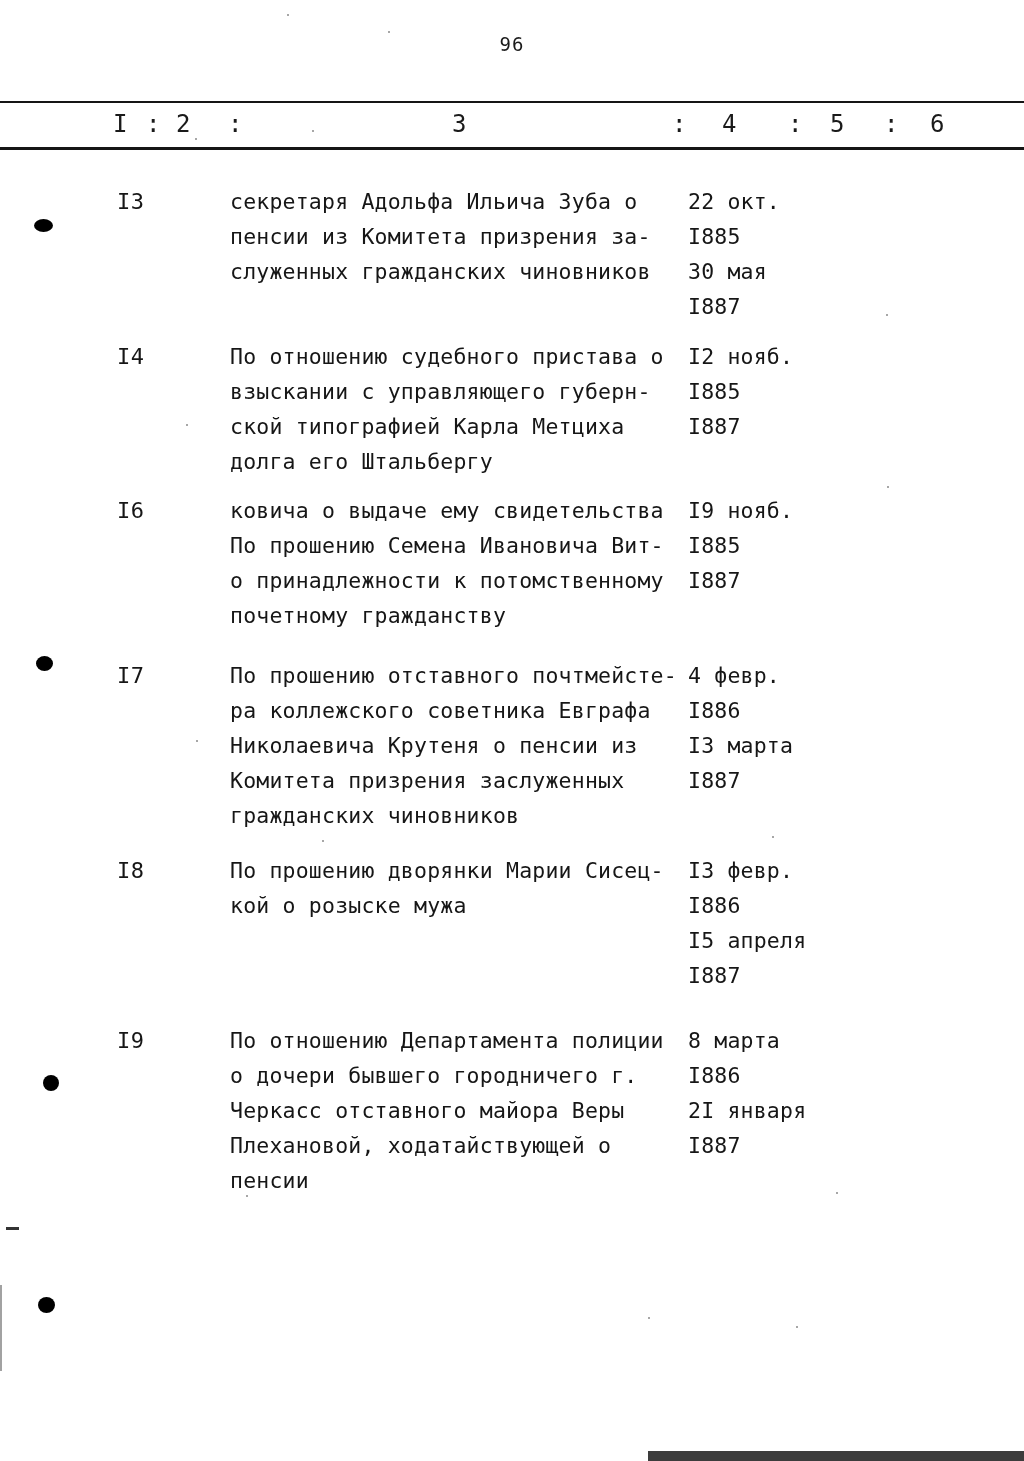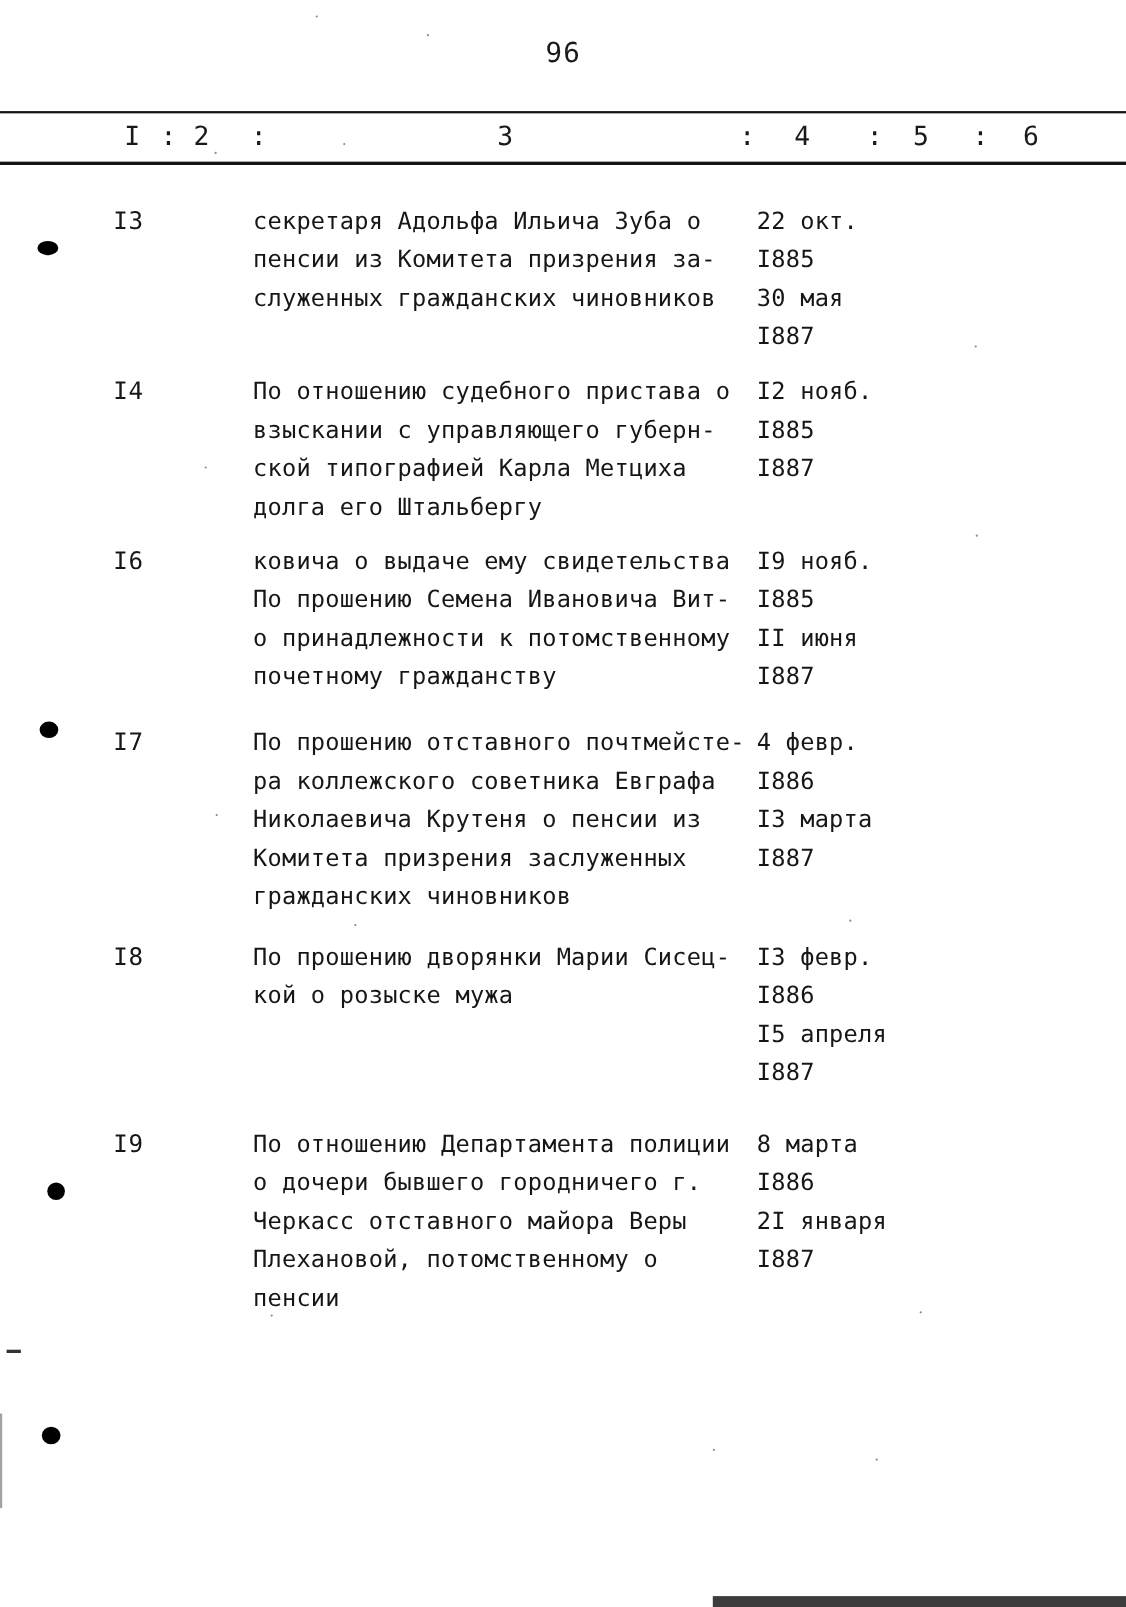--- a/index.html
+++ b/index.html
@@ -22,21 +22,21 @@
     overflow: hidden;
   }
 
   
   #page-number {
     position: absolute;
     top: 33px;
     left: 0;
     width: 1024px;
     text-align: center;
-    font-size: 25px;
+    font-size: 19px;
     letter-spacing: 1px;
     color: #1a1a1a;
   }
 
   
   #header-band {
     position: absolute;
     top: 101px;
     left: 0;
     width: 1024px;
@@ -78,21 +78,21 @@
   }
 
   
   .entry {
     position: absolute;
     left: 0;
     width: 1024px;
   }
   .entry-no {
     position: absolute;
-    left: 103px;
+    left: 117px;
     top: 0;
     font-size: 22px;
     line-height: 35px;
     letter-spacing: 0.5px;
     color: #161616;
     white-space: nowrap;
   }
   .entry-desc {
     position: absolute;
     left: 230px;
@@ -220,21 +220,20 @@
     <div class="entry-no">I6</div>
     <div class="entry-desc">
       <span class="ln">ковича о выдаче ему свидетельства</span>
       <span class="ln">По прошению Семена Ивановича Вит-</span>
       <span class="ln">о принадлежности к потомственному</span>
       <span class="ln">почетному гражданству</span>
     </div>
     <div class="entry-dates">
       <span class="ln">I9 нояб.</span>
       <span class="ln">I885</span>
-      <span class="ln">II июня</span>
       <span class="ln">I887</span>
     </div>
   </div>
 
   <div class="entry" style="top:658px;">
     <div class="entry-no">I7</div>
     <div class="entry-desc">
       <span class="ln">По прошению отставного почтмейсте-</span>
       <span class="ln">ра коллежского советника Евграфа</span>
       <span class="ln">Николаевича Крутеня о пенсии из</span>
@@ -262,21 +261,21 @@
       <span class="ln">I887</span>
     </div>
   </div>
 
   <div class="entry" style="top:1023px;">
     <div class="entry-no">I9</div>
     <div class="entry-desc">
       <span class="ln">По отношению Департамента полиции</span>
       <span class="ln">о дочери бывшего городничего г.</span>
       <span class="ln">Черкасс отставного майора Веры</span>
-      <span class="ln">Плехановой, потомственному о</span>
+      <span class="ln">Плехановой, ходатайствующей о</span>
       <span class="ln">пенсии</span>
     </div>
     <div class="entry-dates">
       <span class="ln">8 марта</span>
       <span class="ln">I886</span>
       <span class="ln">2I января</span>
       <span class="ln">I887</span>
     </div>
   </div>
 

